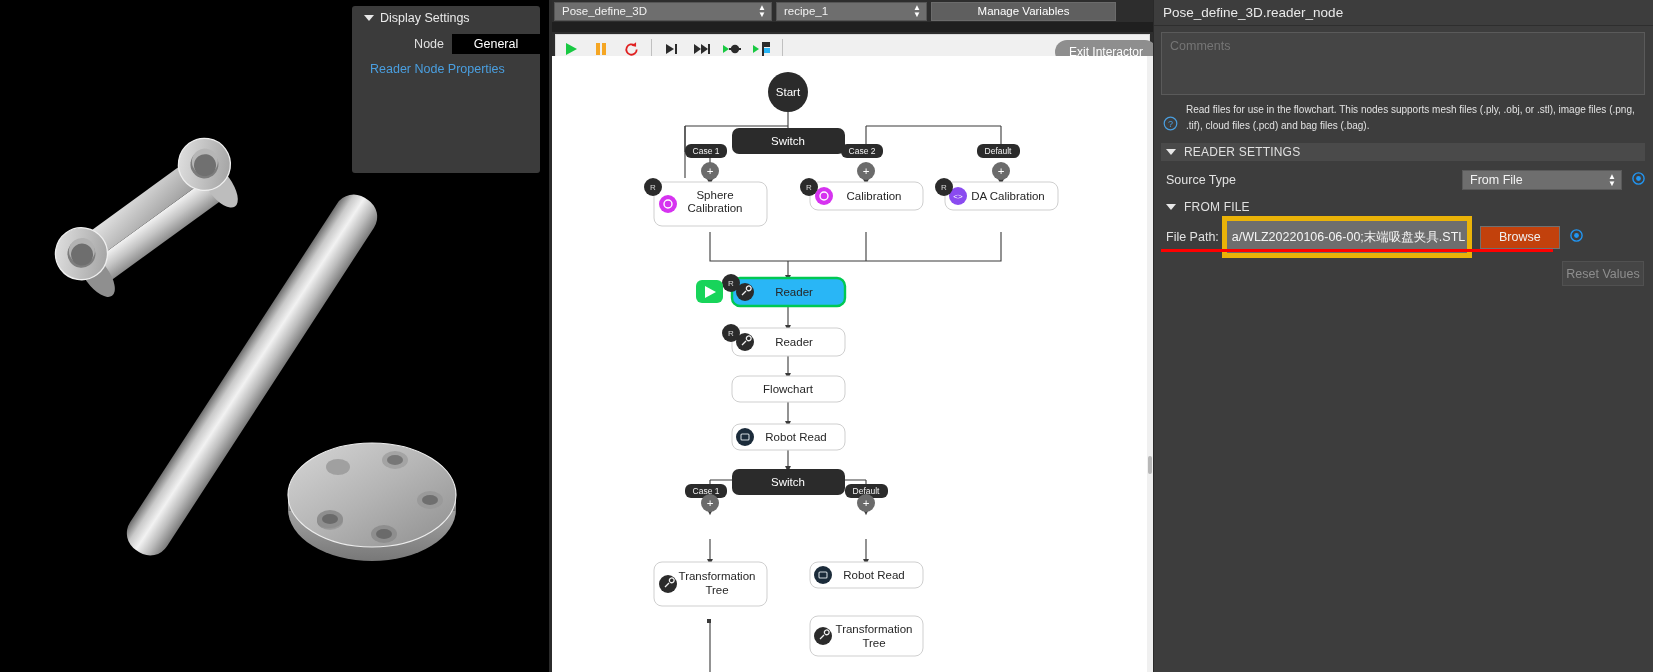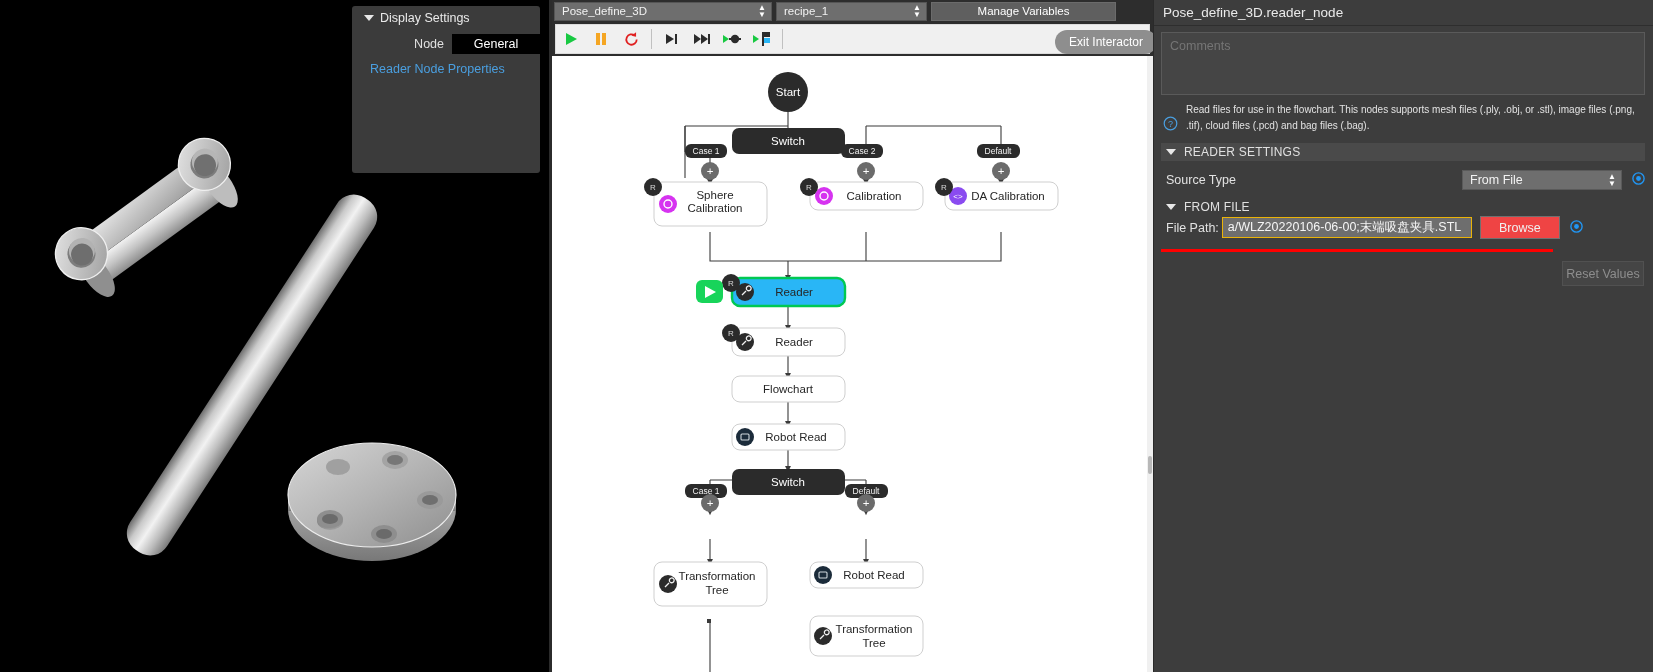--- a/index.html
+++ b/index.html
@@ -104,21 +104,21 @@
     height: 19px;
     background: #5f5f5f;
     border: 1px solid #6b6b6b;
     color: #fff; font-size: 11.5px;
     display: flex; align-items: center; justify-content: center;
     width: 185px;
     cursor: pointer;
   }
 
   #toolbar2 {
-    position: absolute; left: 3px; top: 22px;
+    position: absolute; left: 3px; top: 32px;
     width: 601px; height: 34px;
     background: #2d2d2d;
   }
   #toolbar2-inner {
     position: absolute; left: 3px; top: 2px;
     width: 595px; height: 30px;
     background: #f0f0f0;
     display: flex; align-items: center;
     border: 1px solid #dcdcdc;
   }
@@ -232,32 +232,32 @@
   .reset-dot { margin-left: 10px; cursor: pointer; }
 
   #filepath-row {
     display: flex; align-items: center;
     padding-left: 5px;
     position: relative;
   }
   .fp-label { font-size: 12.5px; color: #e2e2e2; margin-right: 3px; }
   .fp-input {
     width: 250px; height: 21px;
-    background: #6e6e6e; border: 1px solid #eab308;
+    background: #6e6e6e; border: 5px solid #eab308;
     color: #f5f5f5; font-size: 12.5px;
-    padding: 8px 5px;
+    padding: 16px 5px;
     font-family: "Liberation Sans", sans-serif;
     white-space: nowrap; overflow: hidden;
     display: flex; align-items: center;
     cursor: text;
   }
   .browse-btn {
     width: 80px; height: 23px;
     margin-left: 8px;
-    background: #ef4444; border: 1px solid #707070;
+    background: #c2410c; border: 1px solid #707070;
     color: #f0f0f0; font-size: 12.5px;
     display: flex; align-items: center; justify-content: center;
     cursor: pointer;
   }
   #redline {
     position: absolute;
     left: 1161px; top: 249px;
     width: 392px; height: 3px;
     background: #ff0000;
     z-index: 60;

